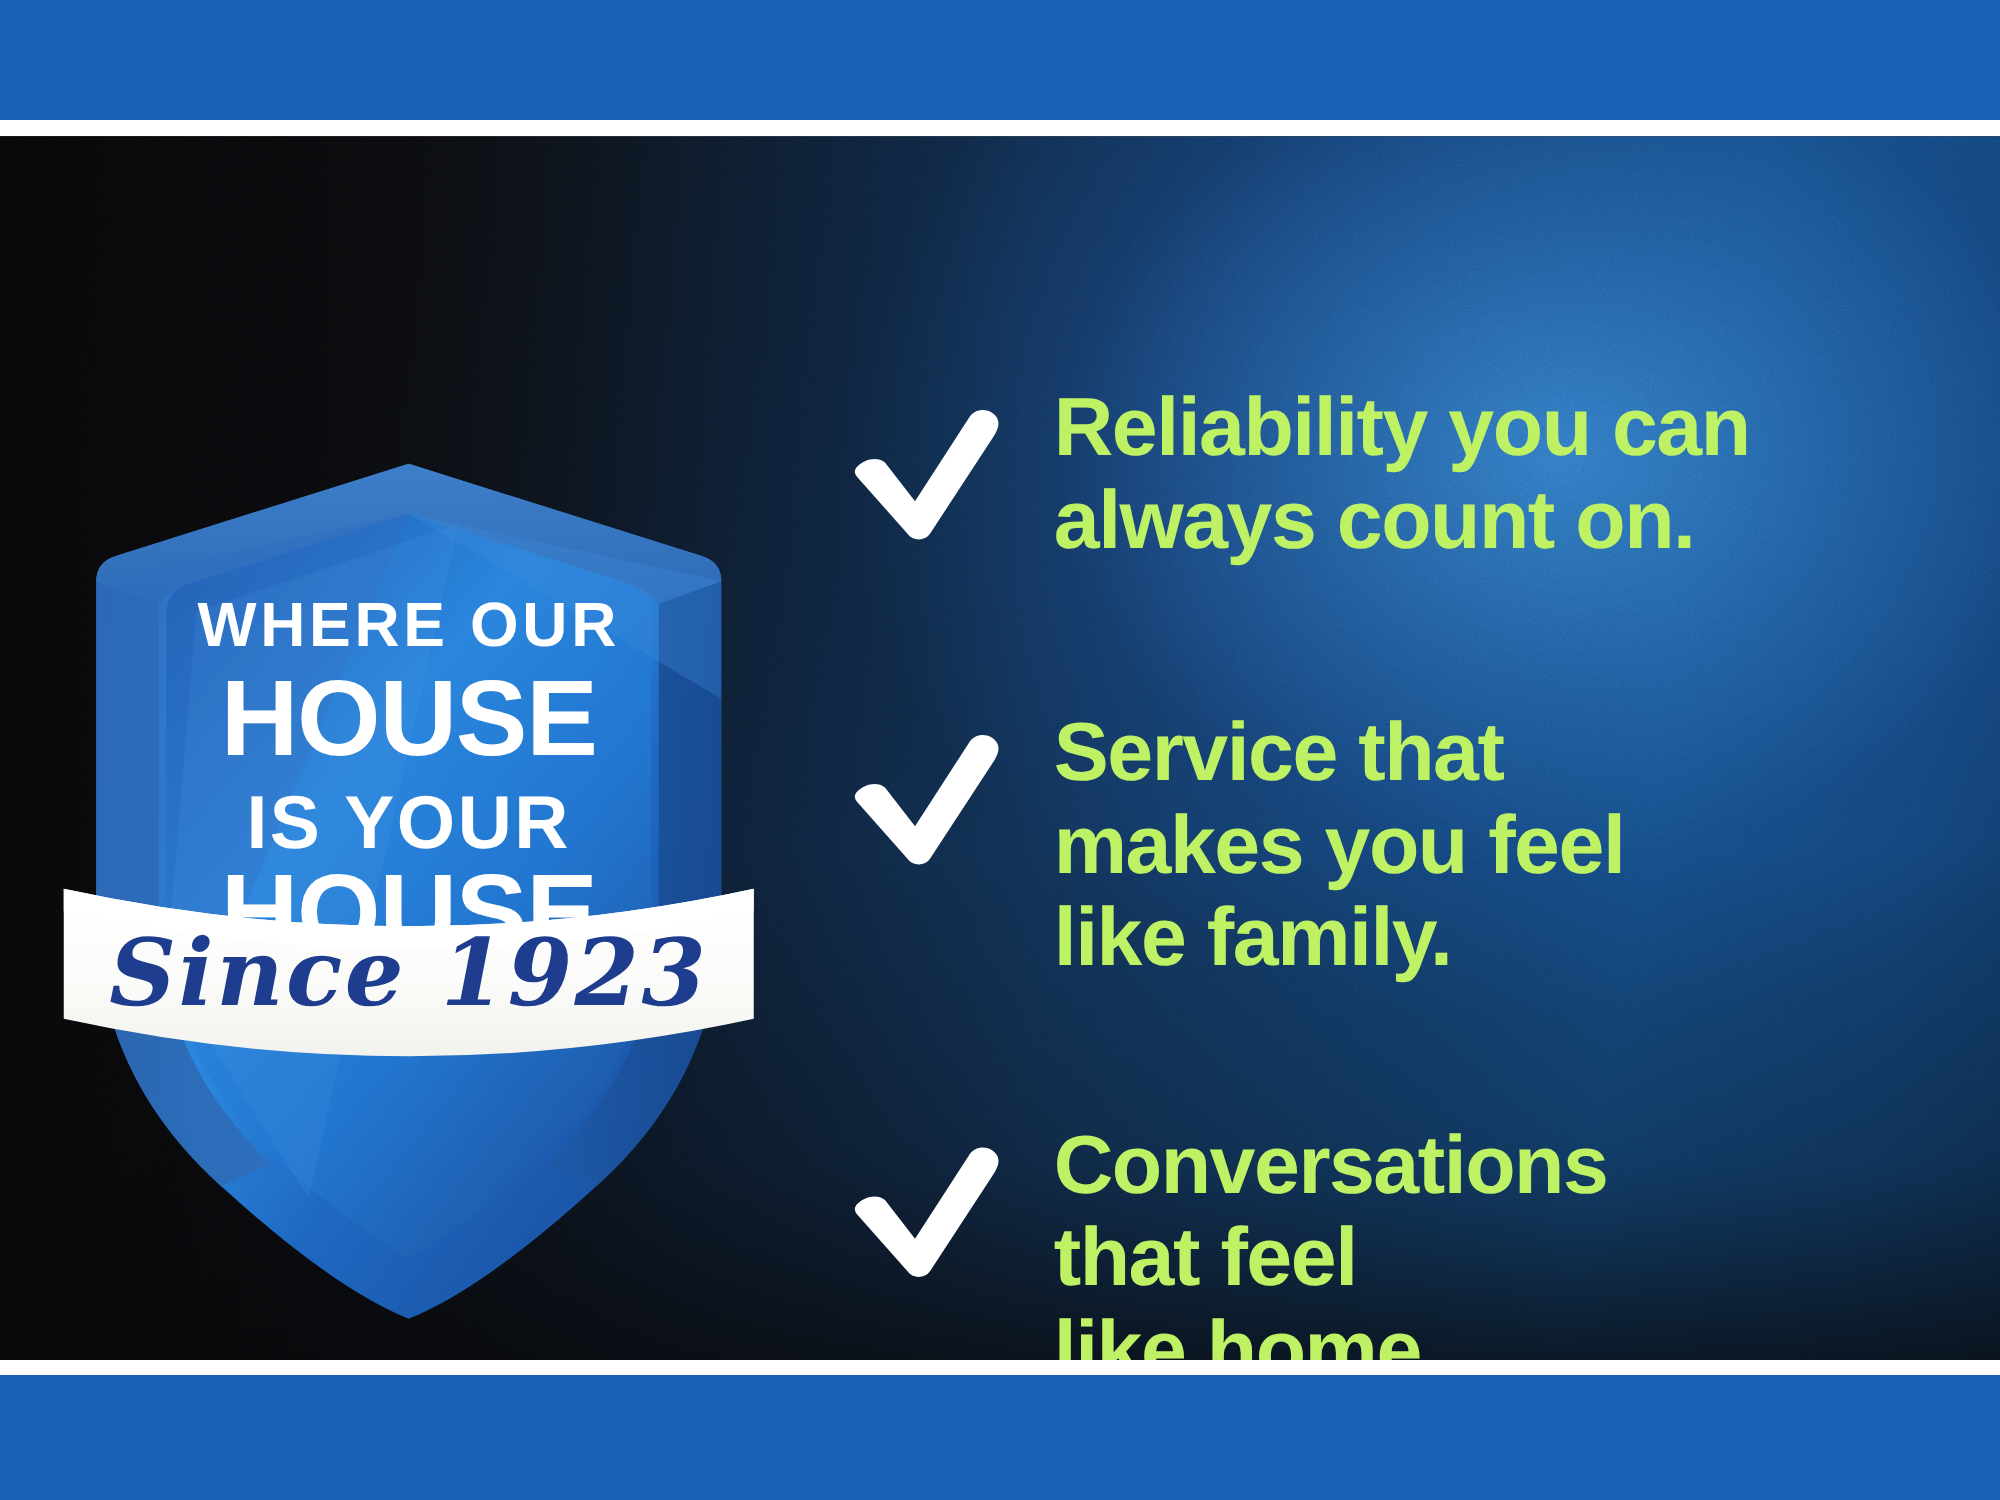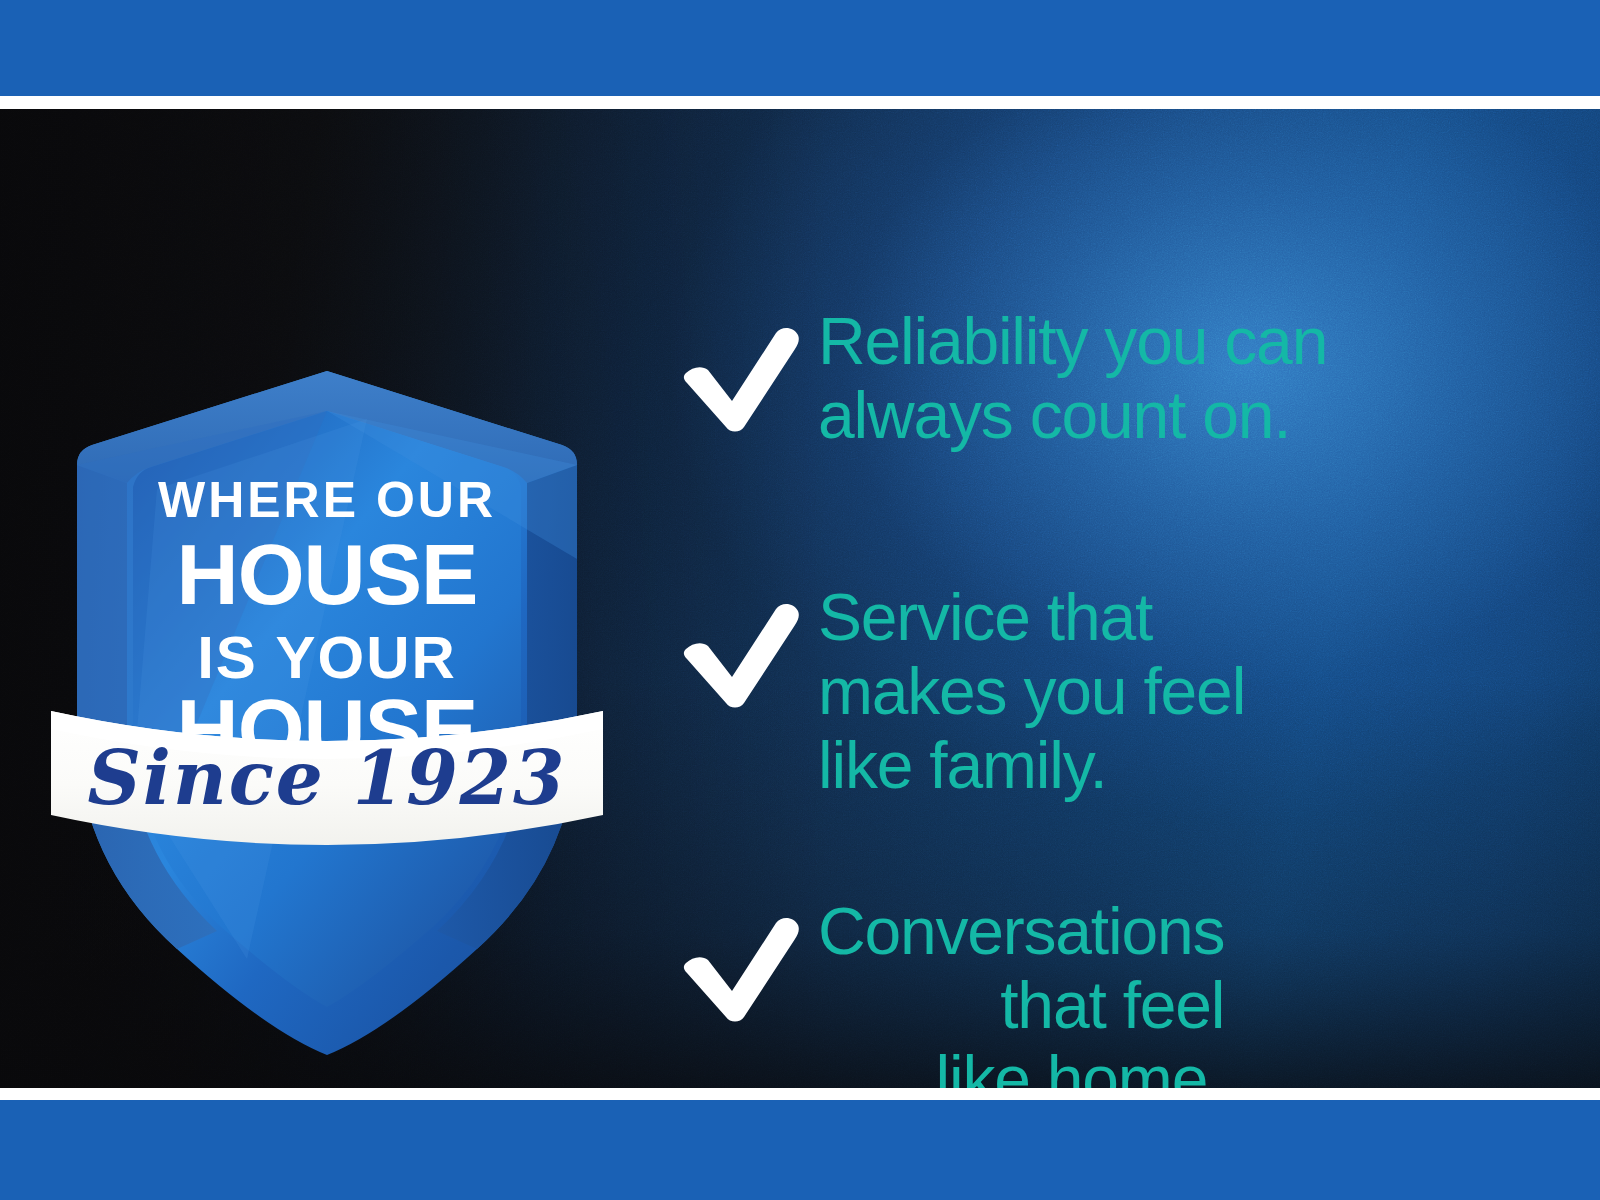--- a/index.html
+++ b/index.html
@@ -127,40 +127,41 @@
     top: 186px;
     width: 880px;
   }
   .benefit {
     position: absolute;
     left: 0;
     display: flex;
     align-items: flex-start;
   }
   #benefit-0 { top: 0px; }
-  #benefit-1 { top: 276px; }
-  #benefit-2 { top: 590px; text-align: right; }
+  #benefit-1 { top: 260px; }
+  #benefit-2 { top: 590px; }
 
   .check-wrap {
     flex: 0 0 auto;
     width: 150px;
     padding-top: 26px;
   }
   .check-wrap svg { display:block; width: 136px; height: 112px; }
 
   .benefit-text {
     flex: 1 1 auto;
-    color: #14b8a6;
+    color: #bef264;
     font-family: "Liberation Sans", sans-serif;
-    font-weight: 400;
+    font-weight: 700;
     font-size: 66px;
     line-height: 1.12;
     letter-spacing: -1.2px;
     white-space: pre-line;
     padding-top: 10px;
+    margin-left: 25px;
   }
 </style>
 </head>
 <body>
 
 <div id="canvas">
 
   <div id="top-bar" class="brand-bar"></div>
   <div id="top-gap" class="white-gap"></div>
 

